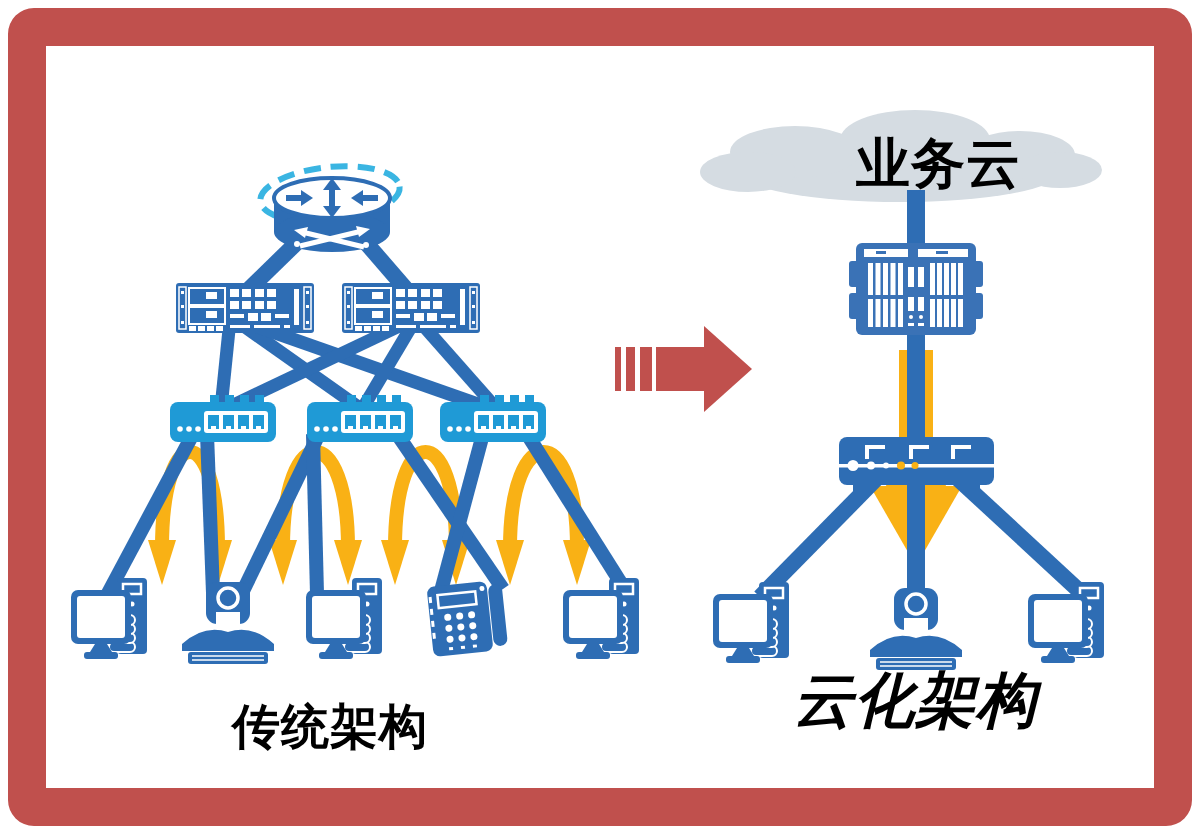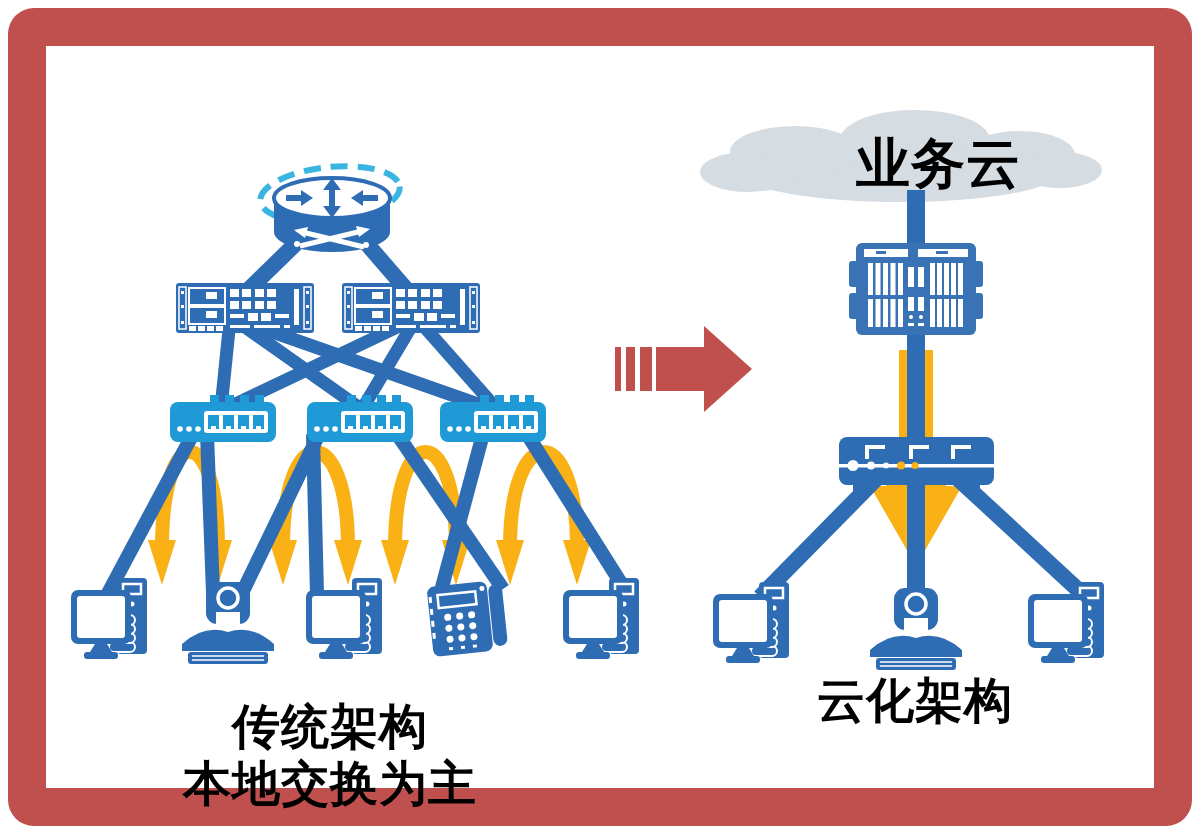--- a/index.html
+++ b/index.html
@@ -10,21 +10,21 @@
   html,body{width:1200px;height:834px;background:var(--paper);overflow:hidden;
     font-family:"Liberation Sans","DejaVu Sans",sans-serif;}
   .stage{position:relative;width:1200px;height:834px;background:var(--paper);}
   .frame{position:absolute;left:8px;top:8px;right:8px;bottom:8px;
     border:38px solid var(--red);border-radius:26px;}
   svg.diagram{position:absolute;left:0;top:0;width:1200px;height:834px;}
   .label{position:absolute;color:var(--ink);font-weight:900;text-align:center;
     letter-spacing:1px;white-space:nowrap;}
   .cloud-label{left:856px;top:128px;font-size:54px;text-align:left;}
   .caption-left{left:100px;top:682px;width:460px;font-size:48px;line-height:57px;margin-top:16px;}
-  .caption-right{left:680px;top:672px;width:470px;font-size:48px;line-height:57px;}
+  .caption-right{left:680px;top:672px;width:470px;font-size:60px;line-height:57px;font-style:italic;}
 </style>
 </head>
 <body>
 
 <div class="stage">
   <div class="frame"></div>
 
   <svg class="diagram" viewBox="0 0 1200 834" xmlns="http://www.w3.org/2000/svg">
 
     <defs>
@@ -296,19 +296,18 @@
 
     <use href="#icon-pc" x="713" y="582"></use>
     <use href="#icon-camera" x="868" y="588"></use>
     <use href="#icon-pc" x="1028" y="582"></use>
   </svg>
 
   <div class="label cloud-label">业务云</div>
 
   <div class="label caption-left">
     <div>传统架构</div>
-    <div>本地交换为主</div>
   </div>
 
   <div class="label caption-right">
     <div>云化架构</div>
   </div>
 </div>
 
 </body></html>

